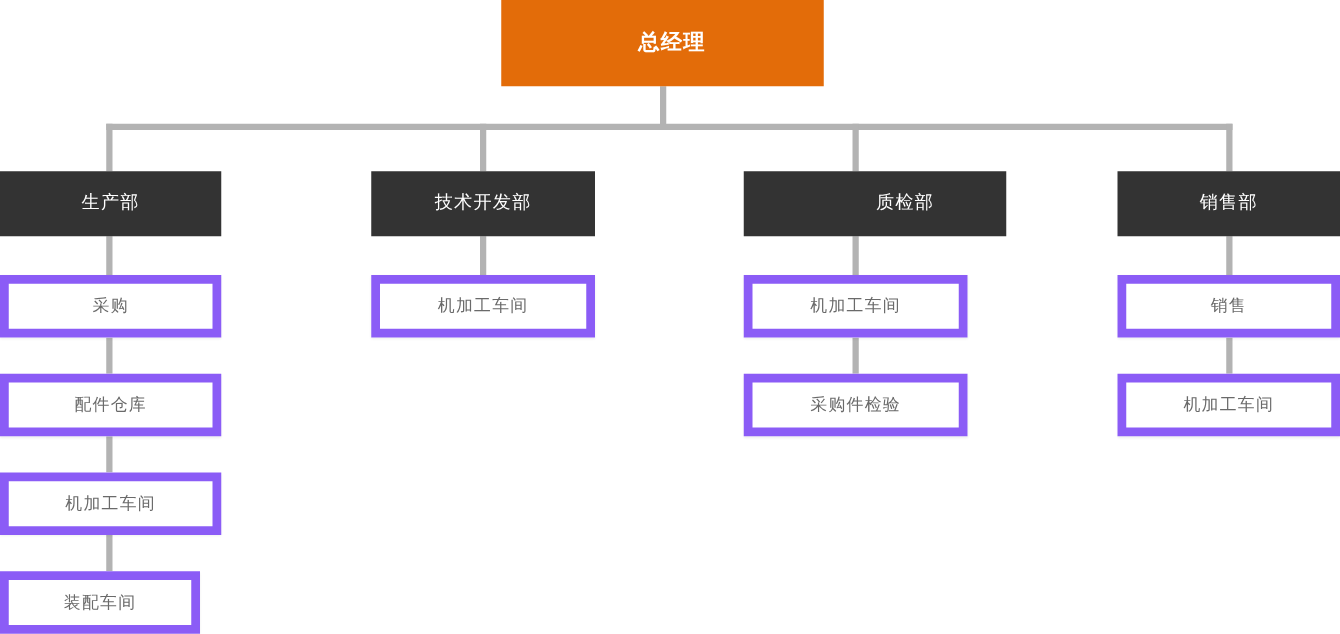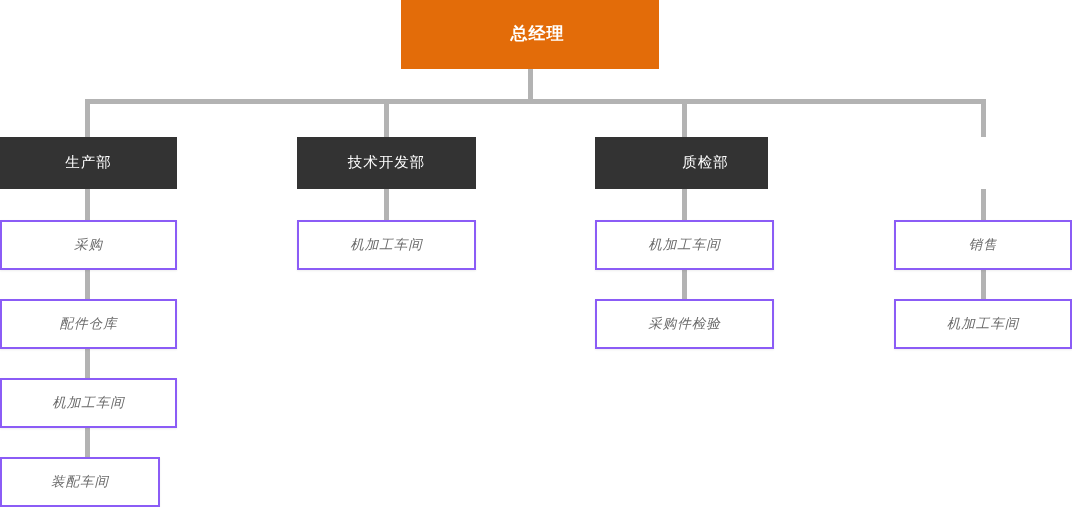--- a/index.html
+++ b/index.html
@@ -43,23 +43,22 @@
   .node-dept {
     background: #333333;
     color: #ffffff;
     font-size: 14.5px;
     font-weight: normal;
   }
   .node-leaf {
     background: #ffffff;
     color: #6a6a6a;
     font-size: 13.5px;
-    border: 2px solid #8b5cf6;
+    border: 7px solid #8b5cf6;
     box-shadow: 0 1px 2px rgba(0,0,0,0.07);
-    font-style: italic;
   }
 
   
   .conn {
     position: absolute;
     background: #b3b3b3;
     z-index: 1;
   }
   .conn-v { width: 5px; }
   .conn-h { height: 5px; }
@@ -100,28 +99,31 @@
     </div>
     <div class="node node-leaf" style="left: 0px; top: 457px; width: 160px; height: 50px;">
       <span>装配车间</span>
     </div>
     <div class="node node-dept" style="left: 297px; top: 137px; width: 179px; height: 52px;">
       <span>技术开发部</span>
     </div>
     <div class="node node-leaf" style="left: 297px; top: 220px; width: 179px; height: 50px;">
       <span>机加工车间</span>
     </div>
-    <div class="node node-dept" style="left: 595px; top: 137px; width: 173px; height: 52px; padding-left: 48px;">
+    <div class="node node-dept" style="left: 595px; top: 137px; width: 210px; height: 52px; padding-left: 48px;">
       <span>质检部</span>
     </div>
     <div class="node node-leaf" style="left: 595px; top: 220px; width: 179px; height: 50px;">
       <span>机加工车间</span>
     </div>
     <div class="node node-leaf" style="left: 595px; top: 299px; width: 179px; height: 50px;">
       <span>采购件检验</span>
+    </div>
+    <div class="node node-dept" style="left: 894px; top: 137px; width: 178px; height: 52px;">
+      <span>销售部</span>
     </div>
     <div class="node node-leaf" style="left: 894px; top: 220px; width: 178px; height: 50px;">
       <span>销售</span>
     </div>
     <div class="node node-leaf" style="left: 894px; top: 299px; width: 178px; height: 50px;">
       <span>机加工车间</span>
     </div>
   </div>
 
 </body></html>

